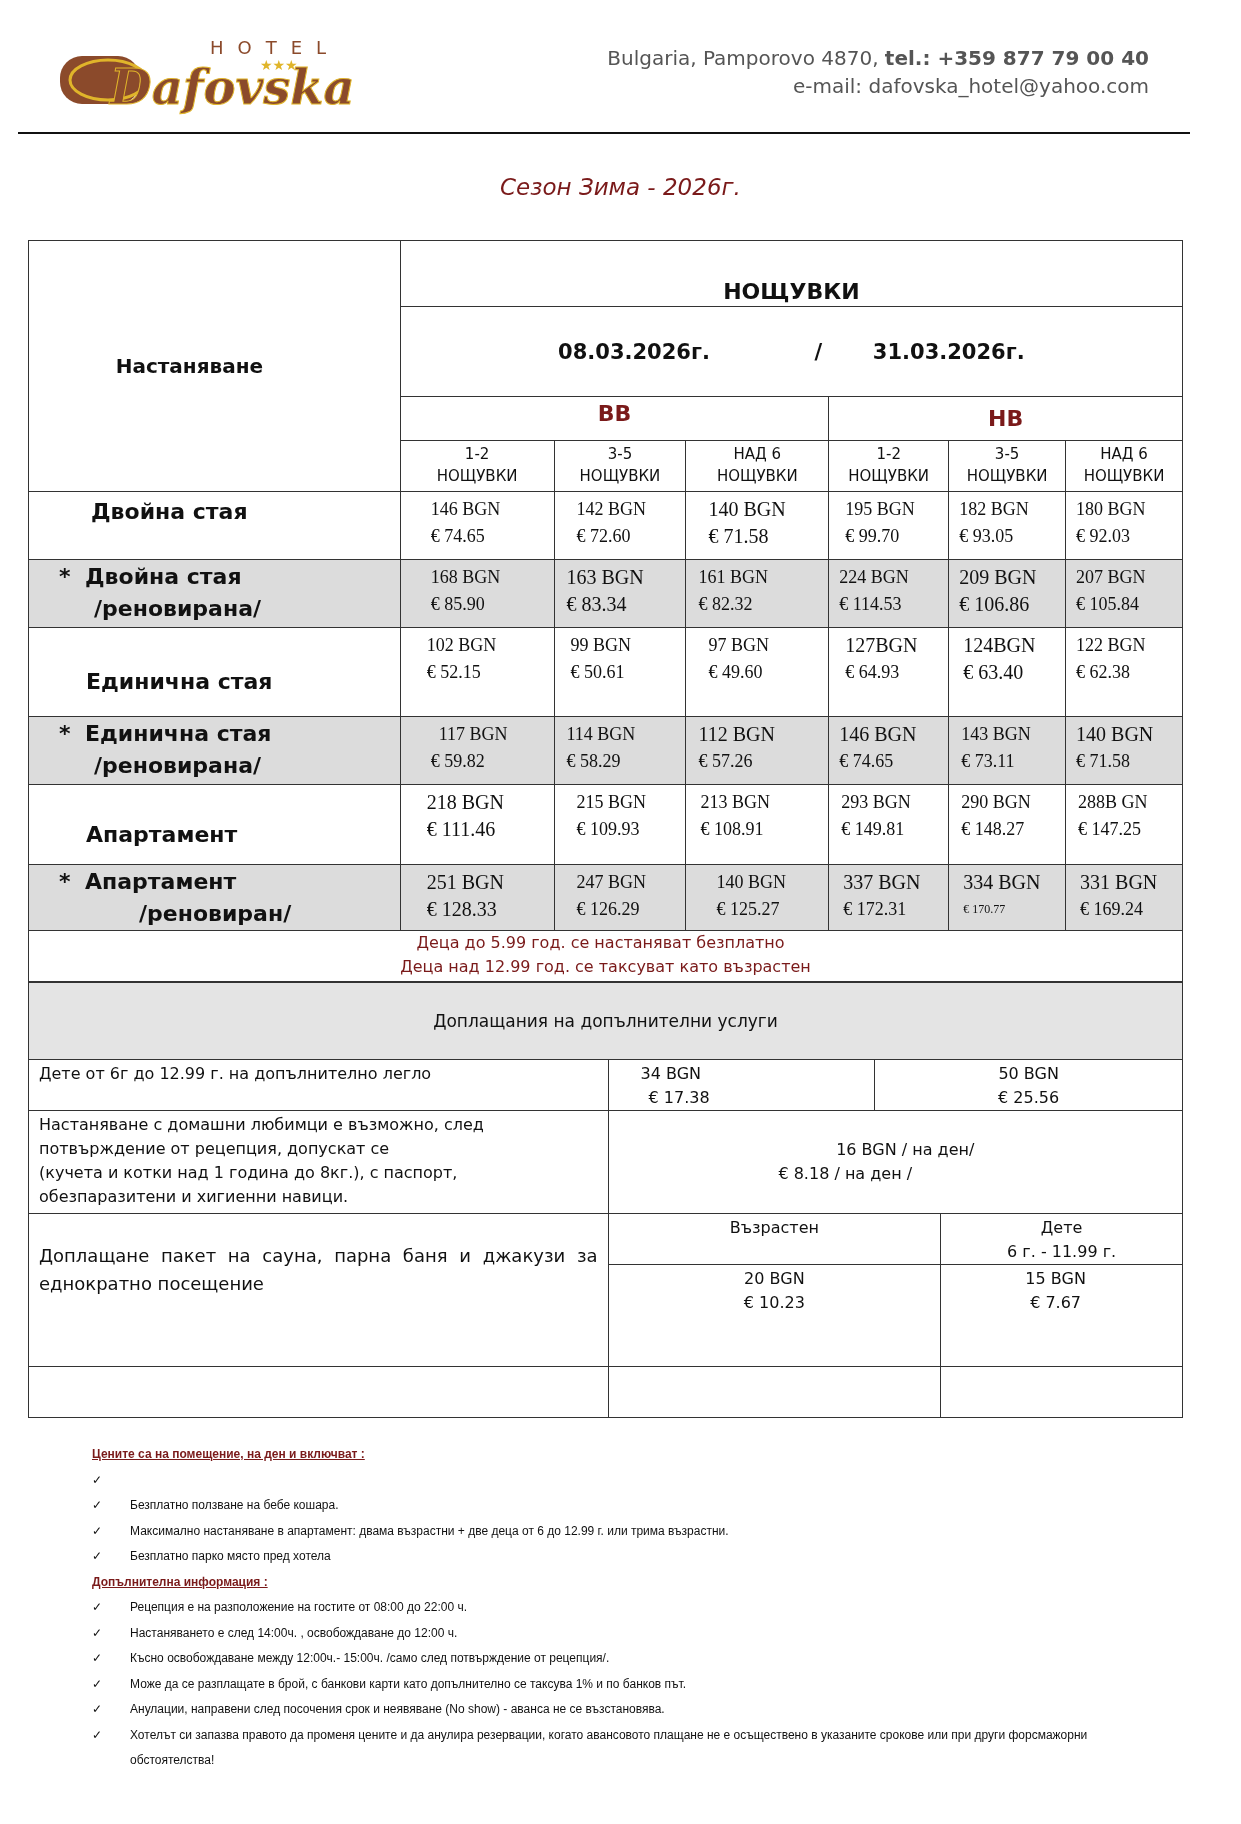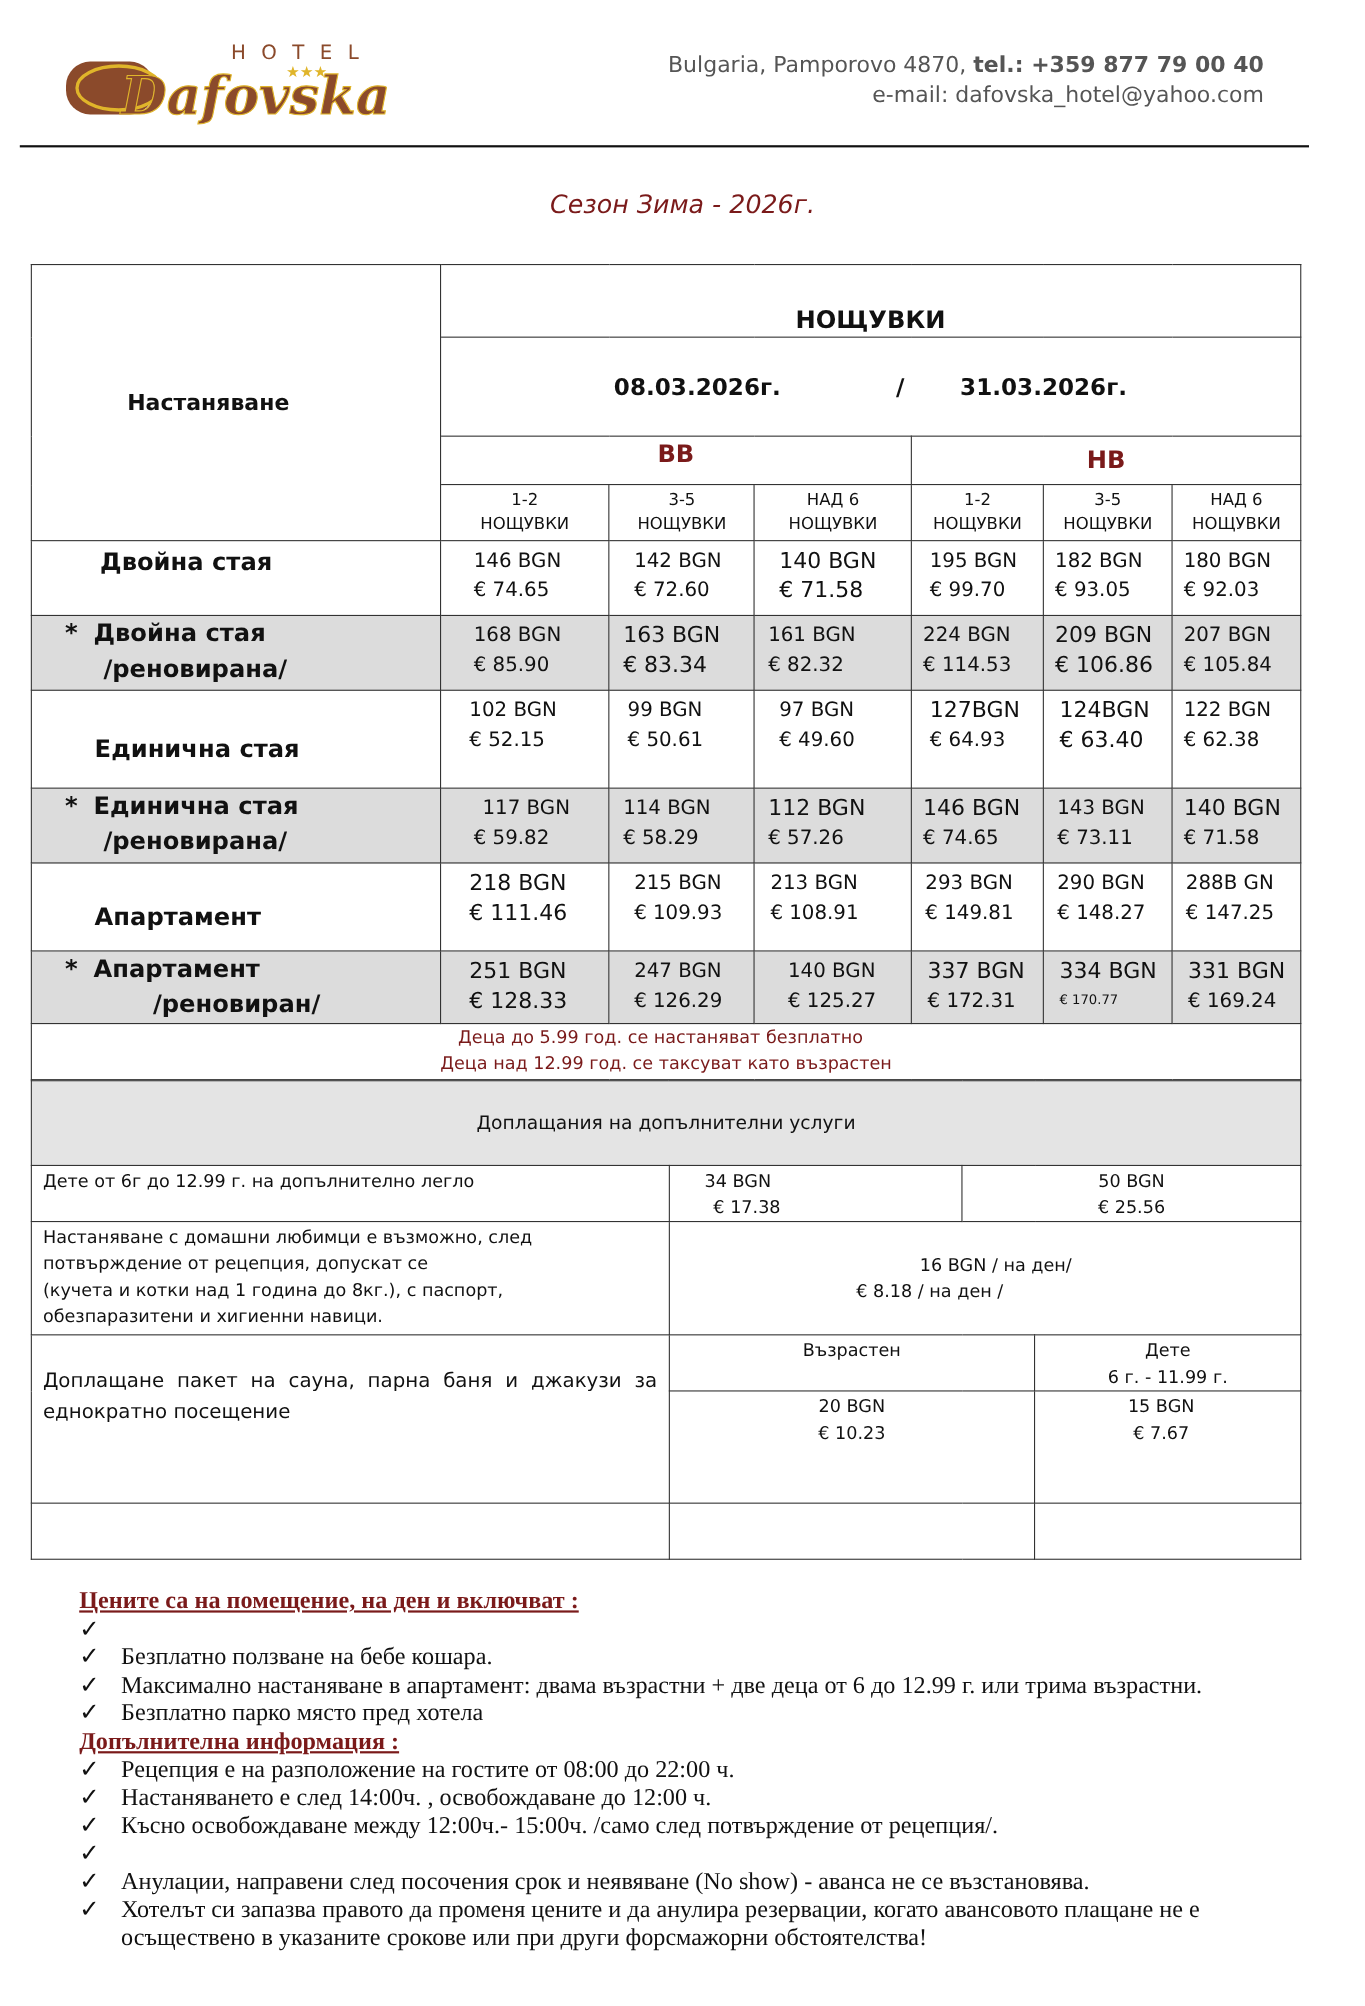--- a/index.html
+++ b/index.html
@@ -10,26 +10,26 @@
   .rule{position:absolute;left:18px;top:132px;width:1172px;height:2px;background:#111;}
   .season{position:absolute;left:0;width:1241px;top:174px;text-align:center;color:#7a1a1a;font-style:italic;font-size:23px;font-family:"DejaVu Sans",sans-serif;}
   table{border-collapse:collapse;position:absolute;font-family:"DejaVu Sans",sans-serif;}
   td{border:1px solid #333;padding:0;vertical-align:top;}
   .main{left:28px;top:240px;width:1155px;}
   .gray{background:#dcdcdc;}
   .hdrc{text-align:center;font-weight:bold;font-size:20px;vertical-align:middle;}
   .boardc{color:#7a1a1a;font-weight:bold;font-size:22px;text-align:center;vertical-align:middle;}
   .nights{text-align:center;font-size:15px;line-height:22px;padding-top:2px;}
   .room{font-weight:bold;font-size:22px;line-height:32px;}
-  .price{font-size:18px;line-height:27px;padding:4px 0 0 30px;}
+  .price{font-size:18px;line-height:27px;padding:4px 0 0 30px;font-family:Liberation Serif, serif;}
   .price.big{font-size:20px;}
   .notes{text-align:center;color:#7a1a1a;font-size:16px;line-height:24px;}
   .extra{left:28px;top:982px;width:1155px;font-size:16px;}
   .extra td{line-height:24px;}
-  .bullets{position:absolute;left:72px;top:1442px;font-family:Liberation Serif, serif;font-size:22px;line-height:25.5px;color:#111;}
+  .bullets{position:absolute;left:92px;top:1442px;font-family:Liberation Sans, sans-serif;font-size:12px;line-height:25.5px;color:#111;}
   .bullets .h{color:#7a1a1a;font-weight:bold;text-decoration:underline;}
   .bullets .li{display:flex;}
   .bullets .ck{width:38px;flex:none;}
 </style>
 </head>
 <body>
 
 <div class="logo">
   <svg width="390" height="80" viewBox="0 0 390 80">
     <text x="150" y="16" font-family="DejaVu Sans, sans-serif" font-size="18" letter-spacing="14" fill="#8b4a2b">HOTEL</text>
@@ -375,20 +375,21 @@
   <div class="li">
       <span class="ck">✓</span>
       <span>Настаняването е след 14:00ч. , освобождаване до 12:00 ч.</span>
     </div>
   <div class="li">
       <span class="ck">✓</span>
       <span>Късно освобождаване между 12:00ч.- 15:00ч. /само след потвърждение от рецепция/.</span>
     </div>
   <div class="li">
       <span class="ck">✓</span>
+      <span>Може да се разплащате в брой, с банкови карти като допълнително се таксува 1% и по банков път.</span>
     </div>
   <div class="li">
       <span class="ck">✓</span>
       <span>Анулации, направени след посочения срок и неявяване (No show) - аванса не се възстановява.</span>
     </div>
   <div class="li">
       <span class="ck">✓</span>
       <span style="width:1030px">Хотелът си запазва правото да променя цените и да анулира резервации, когато авансовото плащане не е осъществено в указаните срокове или при други форсмажорни обстоятелства!</span>
     </div>
 </div>

